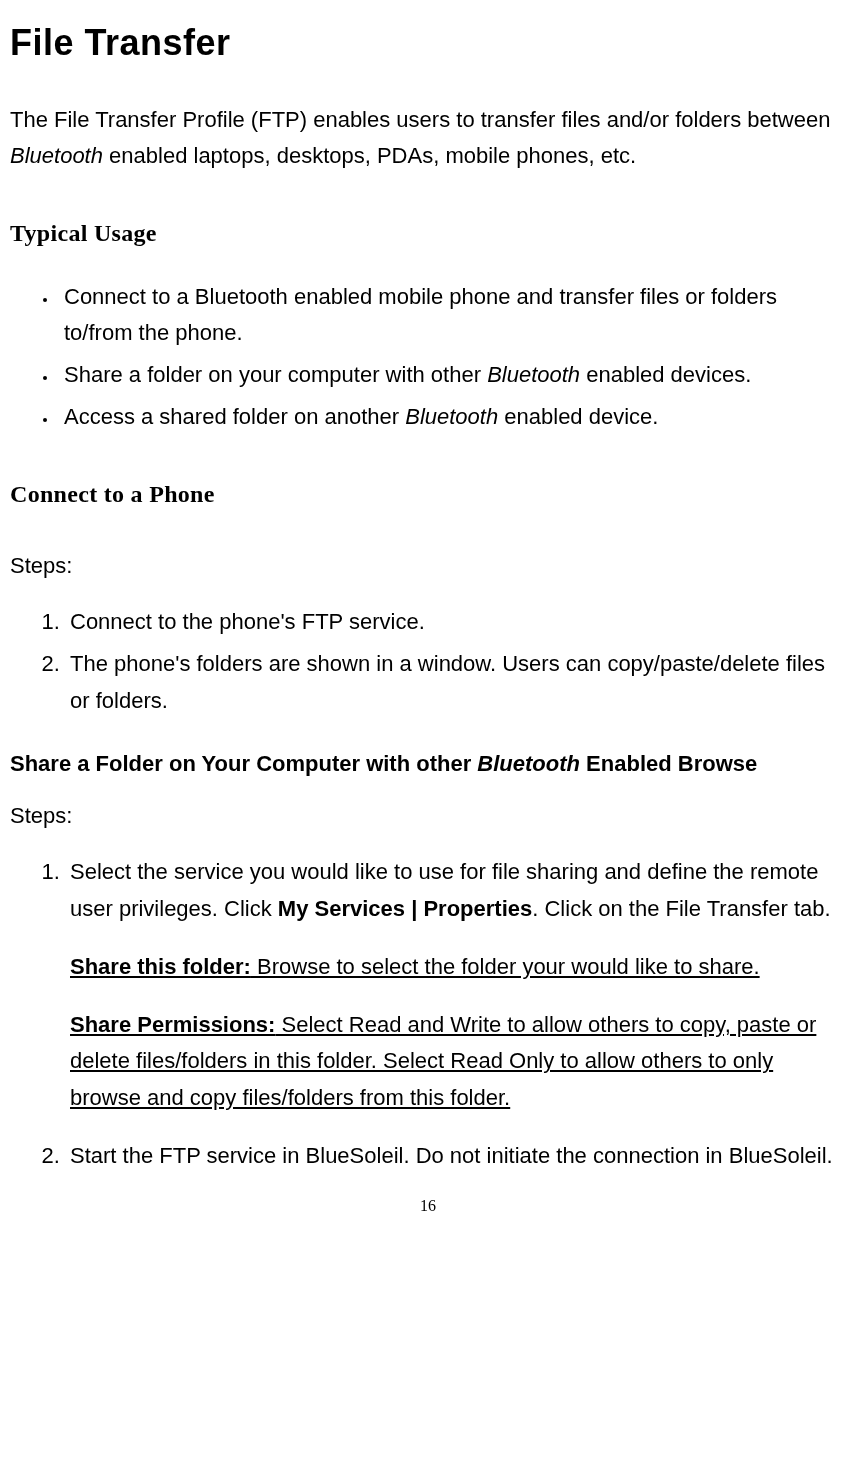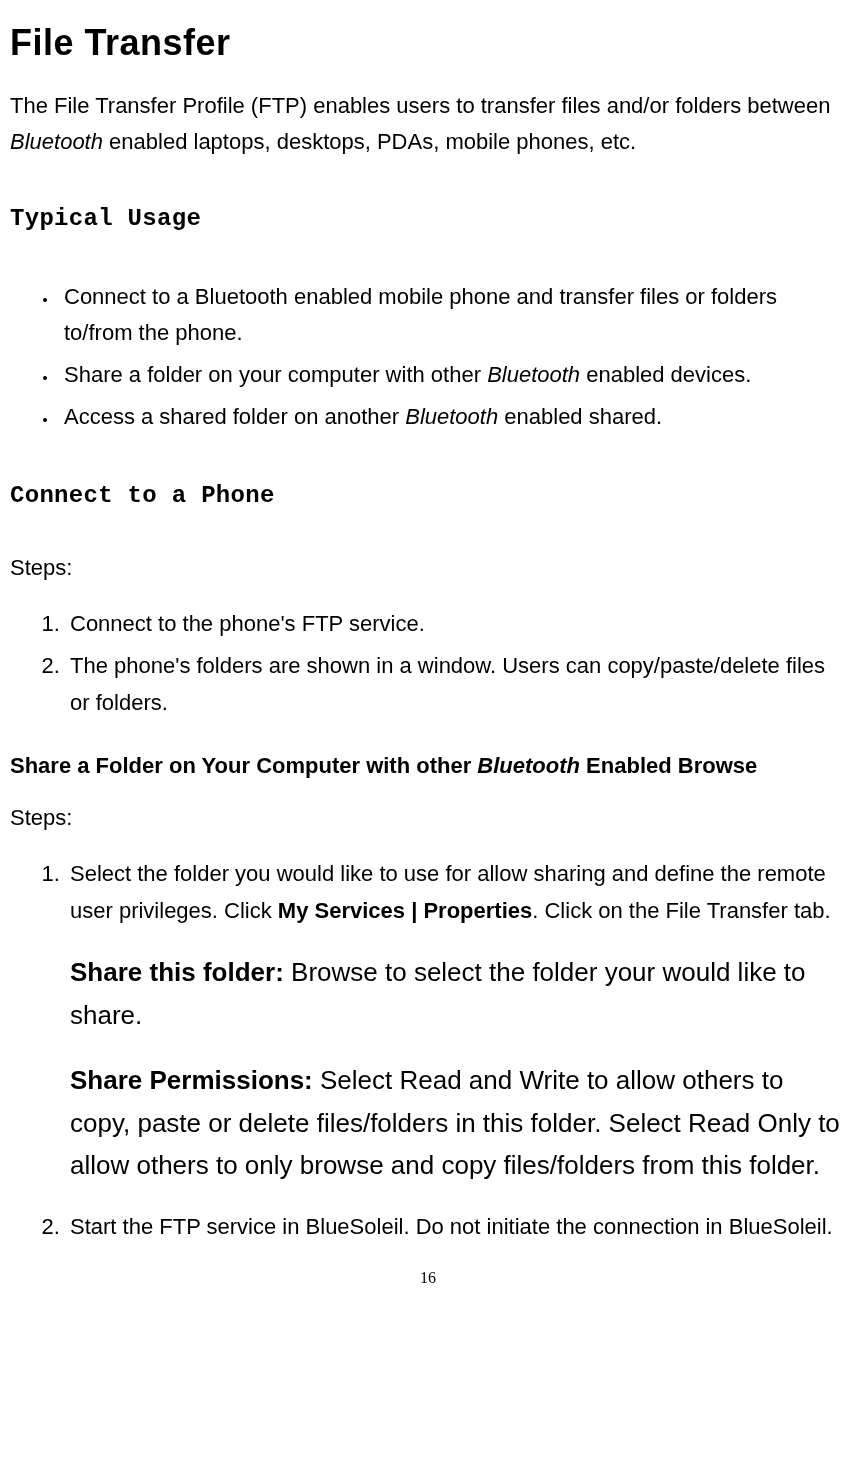--- a/index.html
+++ b/index.html
@@ -7,65 +7,66 @@
     margin: 0;
     padding: 10px 10px 20px 10px;
     width: 836px;
     color: #000;
     line-height: 1.5;
   }
   h1 {
     font-family: Arial, Helvetica, sans-serif;
     font-weight: 900;
     font-size: 36px;
-    margin: 6px 0 18px 0;
+    margin: 6px 0 32px 0;
     letter-spacing: 0.5px;
   }
   h2 {
-    font-family: Liberation Mono, monospace;
+    font-family: Liberation Serif, serif;
     font-weight: 900;
     font-size: 24px;
     margin: 40px 0 18px 0;
     letter-spacing: 0.3px;
   }
   h3 {
     font-family: Arial, Helvetica, sans-serif;
     font-weight: bold;
     font-size: 22px;
     margin: 28px 0 18px 0;
   }
   p, li {
     font-size: 22px;
     line-height: 1.65;
   }
   p { margin: 12px 0; }
   ul {
-    margin: 42px 0;
+    margin: 28px 0;
     padding-left: 48px;
   }
   ul li {
     list-style-type: disc;
     margin-bottom: 6px;
     padding-left: 6px;
   }
   ul li::marker {
     font-size: 14px;
   }
   ol {
     margin: 20px 0;
     padding-left: 56px;
   }
   ol li {
     margin-bottom: 6px;
     padding-left: 4px;
   }
   .step-para {
     margin: 22px 0 22px 60px;
-    font-size: 26px;
+    font-size: 22px;
     line-height: 1.65;
+    text-decoration: underline;
   }
   .italic { font-style: italic; }
   .bold { font-weight: bold; text-align: right; }
   .page-num {
     text-align: center;
     font-family: "Times New Roman", Times, serif;
     font-size: 16px;
     margin-top: 20px;
   }
 </style>
@@ -79,42 +80,42 @@
 </p>
 
 <h2>Typical Usage</h2>
 
 <ul>
   <li>Connect to a Bluetooth enabled mobile phone and transfer files or folders to/from the phone.</li>
   <li>
     <span>Share a folder on your computer with other </span><span class="italic">Bluetooth</span><span> enabled devices.</span>
   </li>
   <li>
-    <span>Access a shared folder on another </span><span class="italic">Bluetooth</span><span> enabled shared.</span>
+    <span>Access a shared folder on another </span><span class="italic">Bluetooth</span><span> enabled device.</span>
   </li>
 </ul>
 
 <h2>Connect to a Phone</h2>
 
 <p style="margin-top:36px;">Steps:</p>
 
 <ol>
   <li>Connect to the phone's FTP service.</li>
   <li>The phone's folders are shown in a window. Users can copy/paste/delete files or folders.</li>
 </ol>
 
 <h3>
   <span>Share a Folder on Your Computer with other </span><span class="italic">Bluetooth</span><span> Enabled Browse</span>
 </h3>
 
 <p>Steps:</p>
 
 <ol>
   <li>
-    <span>Select the folder you would like to use for allow sharing and define the remote user privileges. Click </span><span class="bold">My Services | Properties</span><span>. Click on the File Transfer tab.</span>
+    <span>Select the service you would like to use for file sharing and define the remote user privileges. Click </span><span class="bold">My Services | Properties</span><span>. Click on the File Transfer tab.</span>
   </li>
 </ol>
 
 <p class="step-para">
   <span class="bold">Share this folder:</span><span> Browse to select the folder your would like to share.</span>
 </p>
 
 <p class="step-para">
   <span class="bold">Share Permissions:</span><span> Select Read and Write to allow others to copy, paste or delete files/folders in this folder. Select Read Only to allow others to only browse and copy files/folders from this folder.</span>
 </p>

